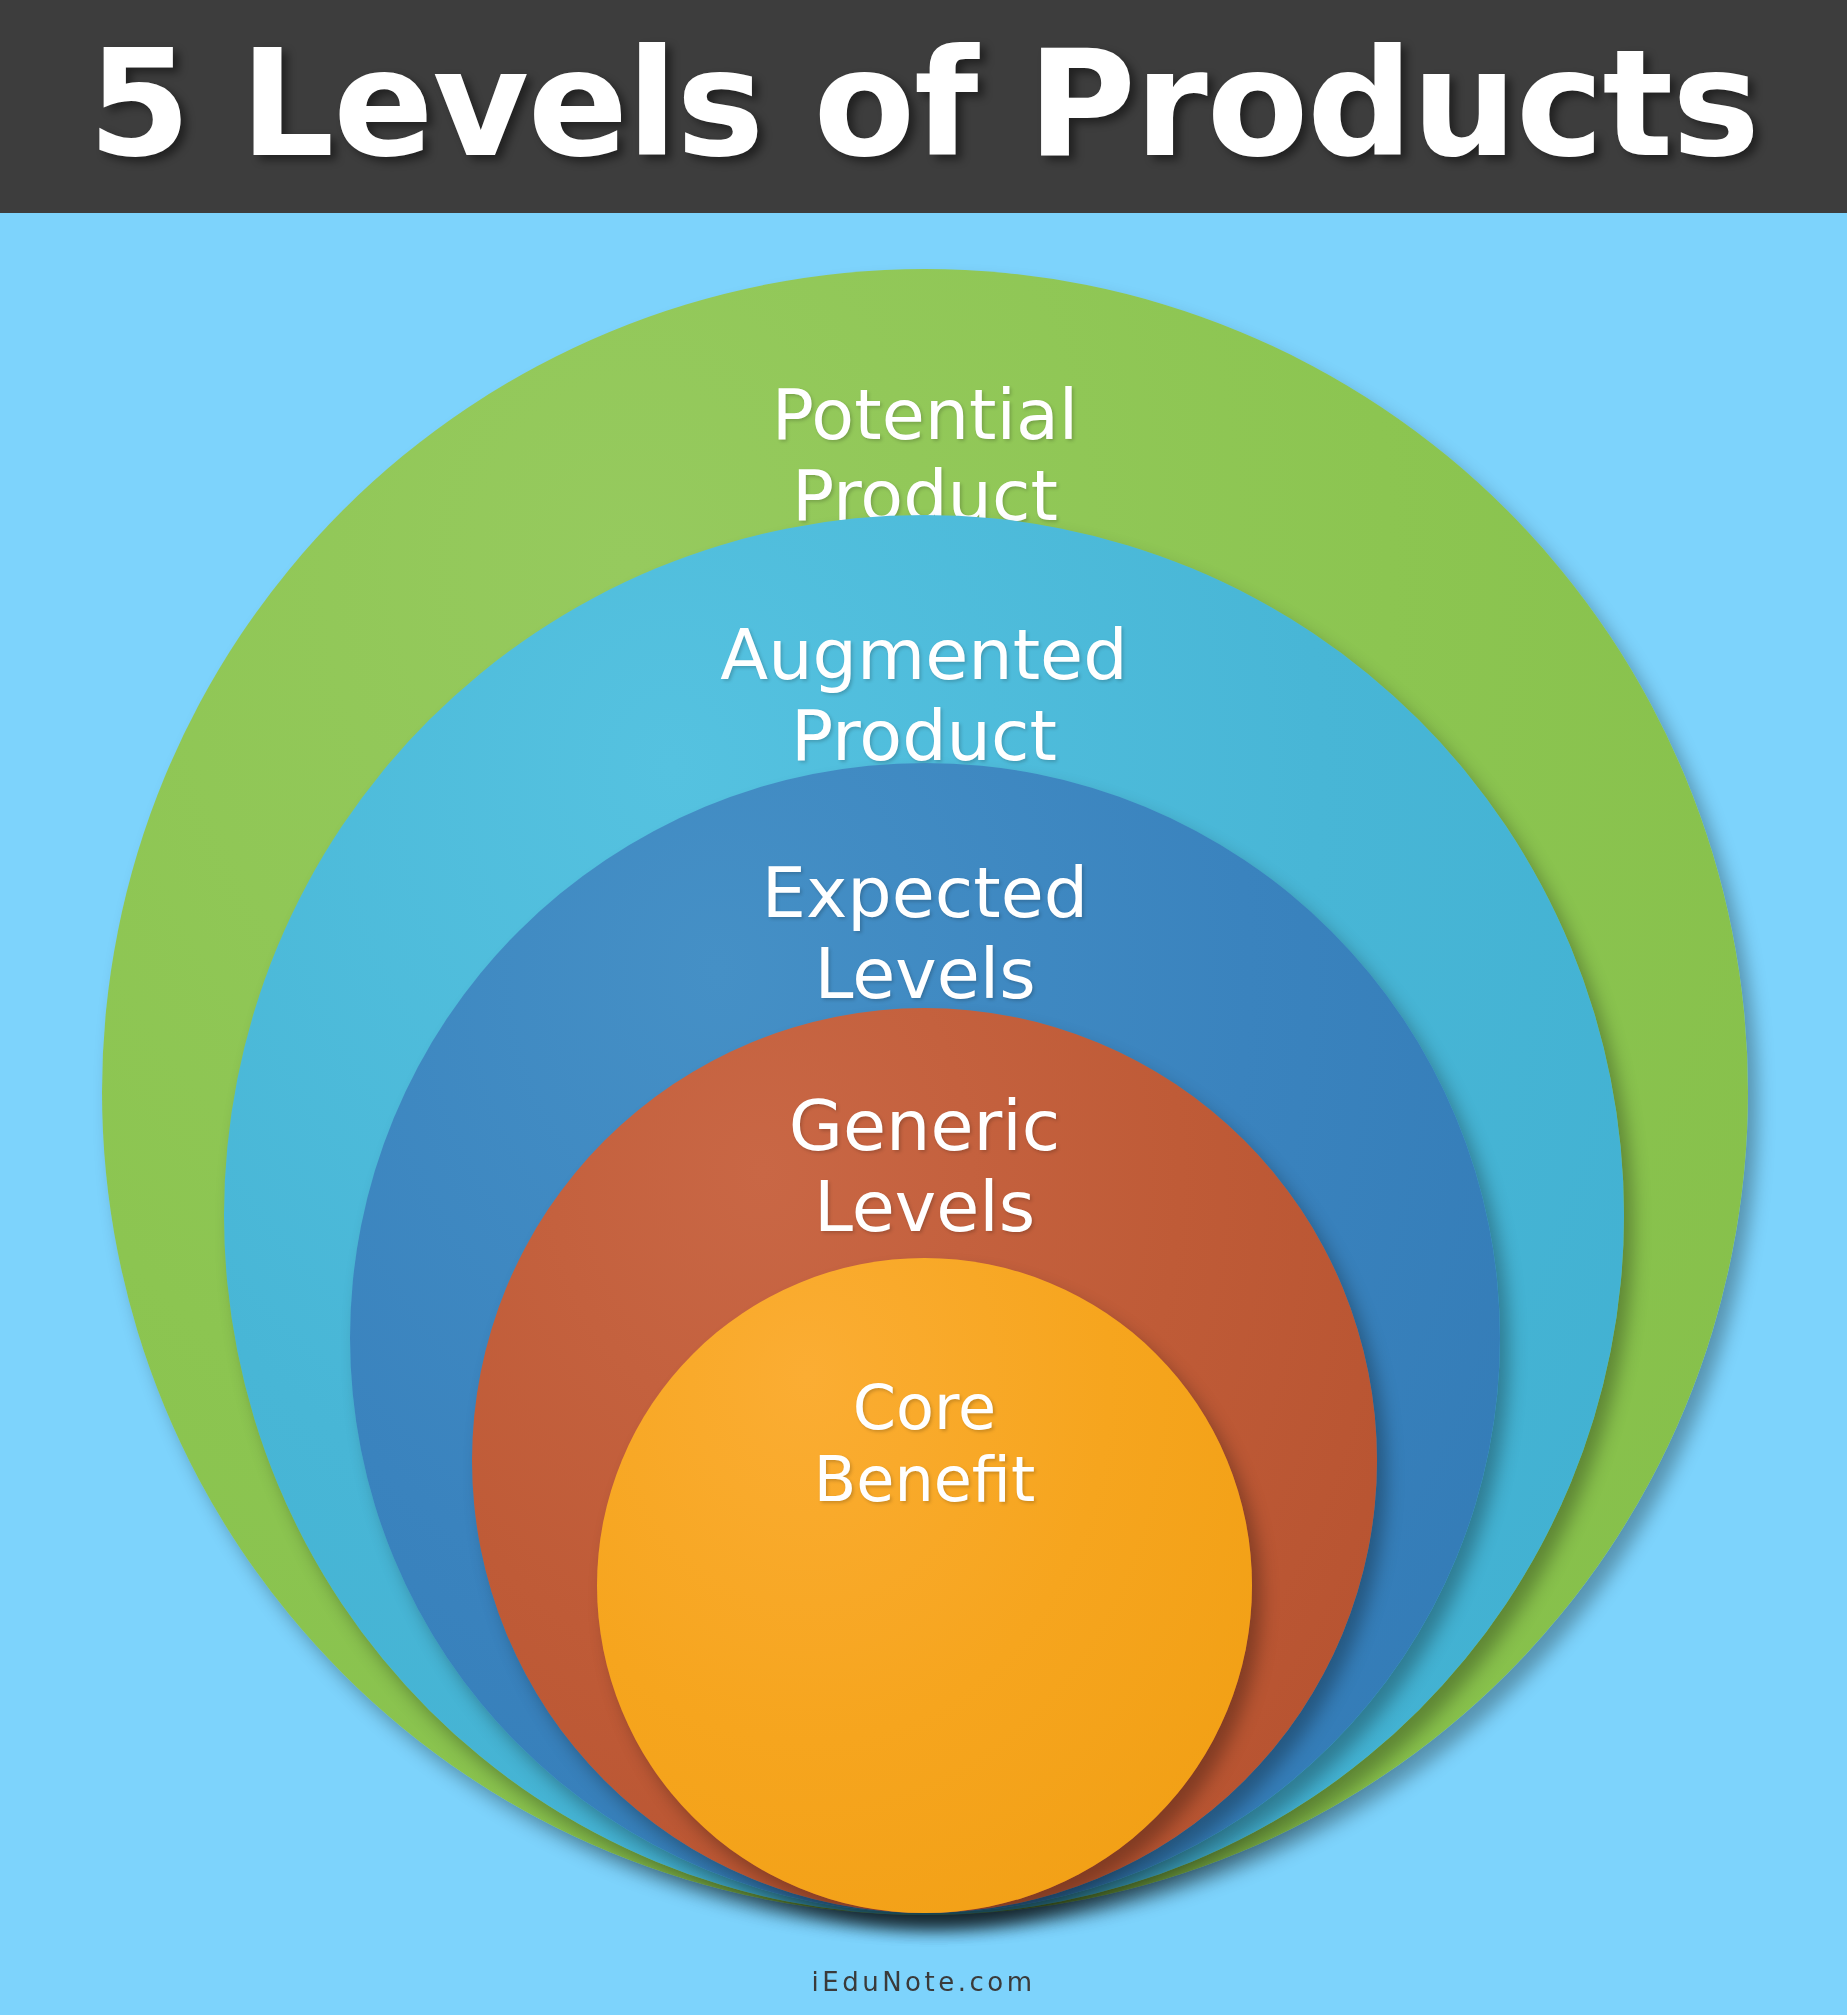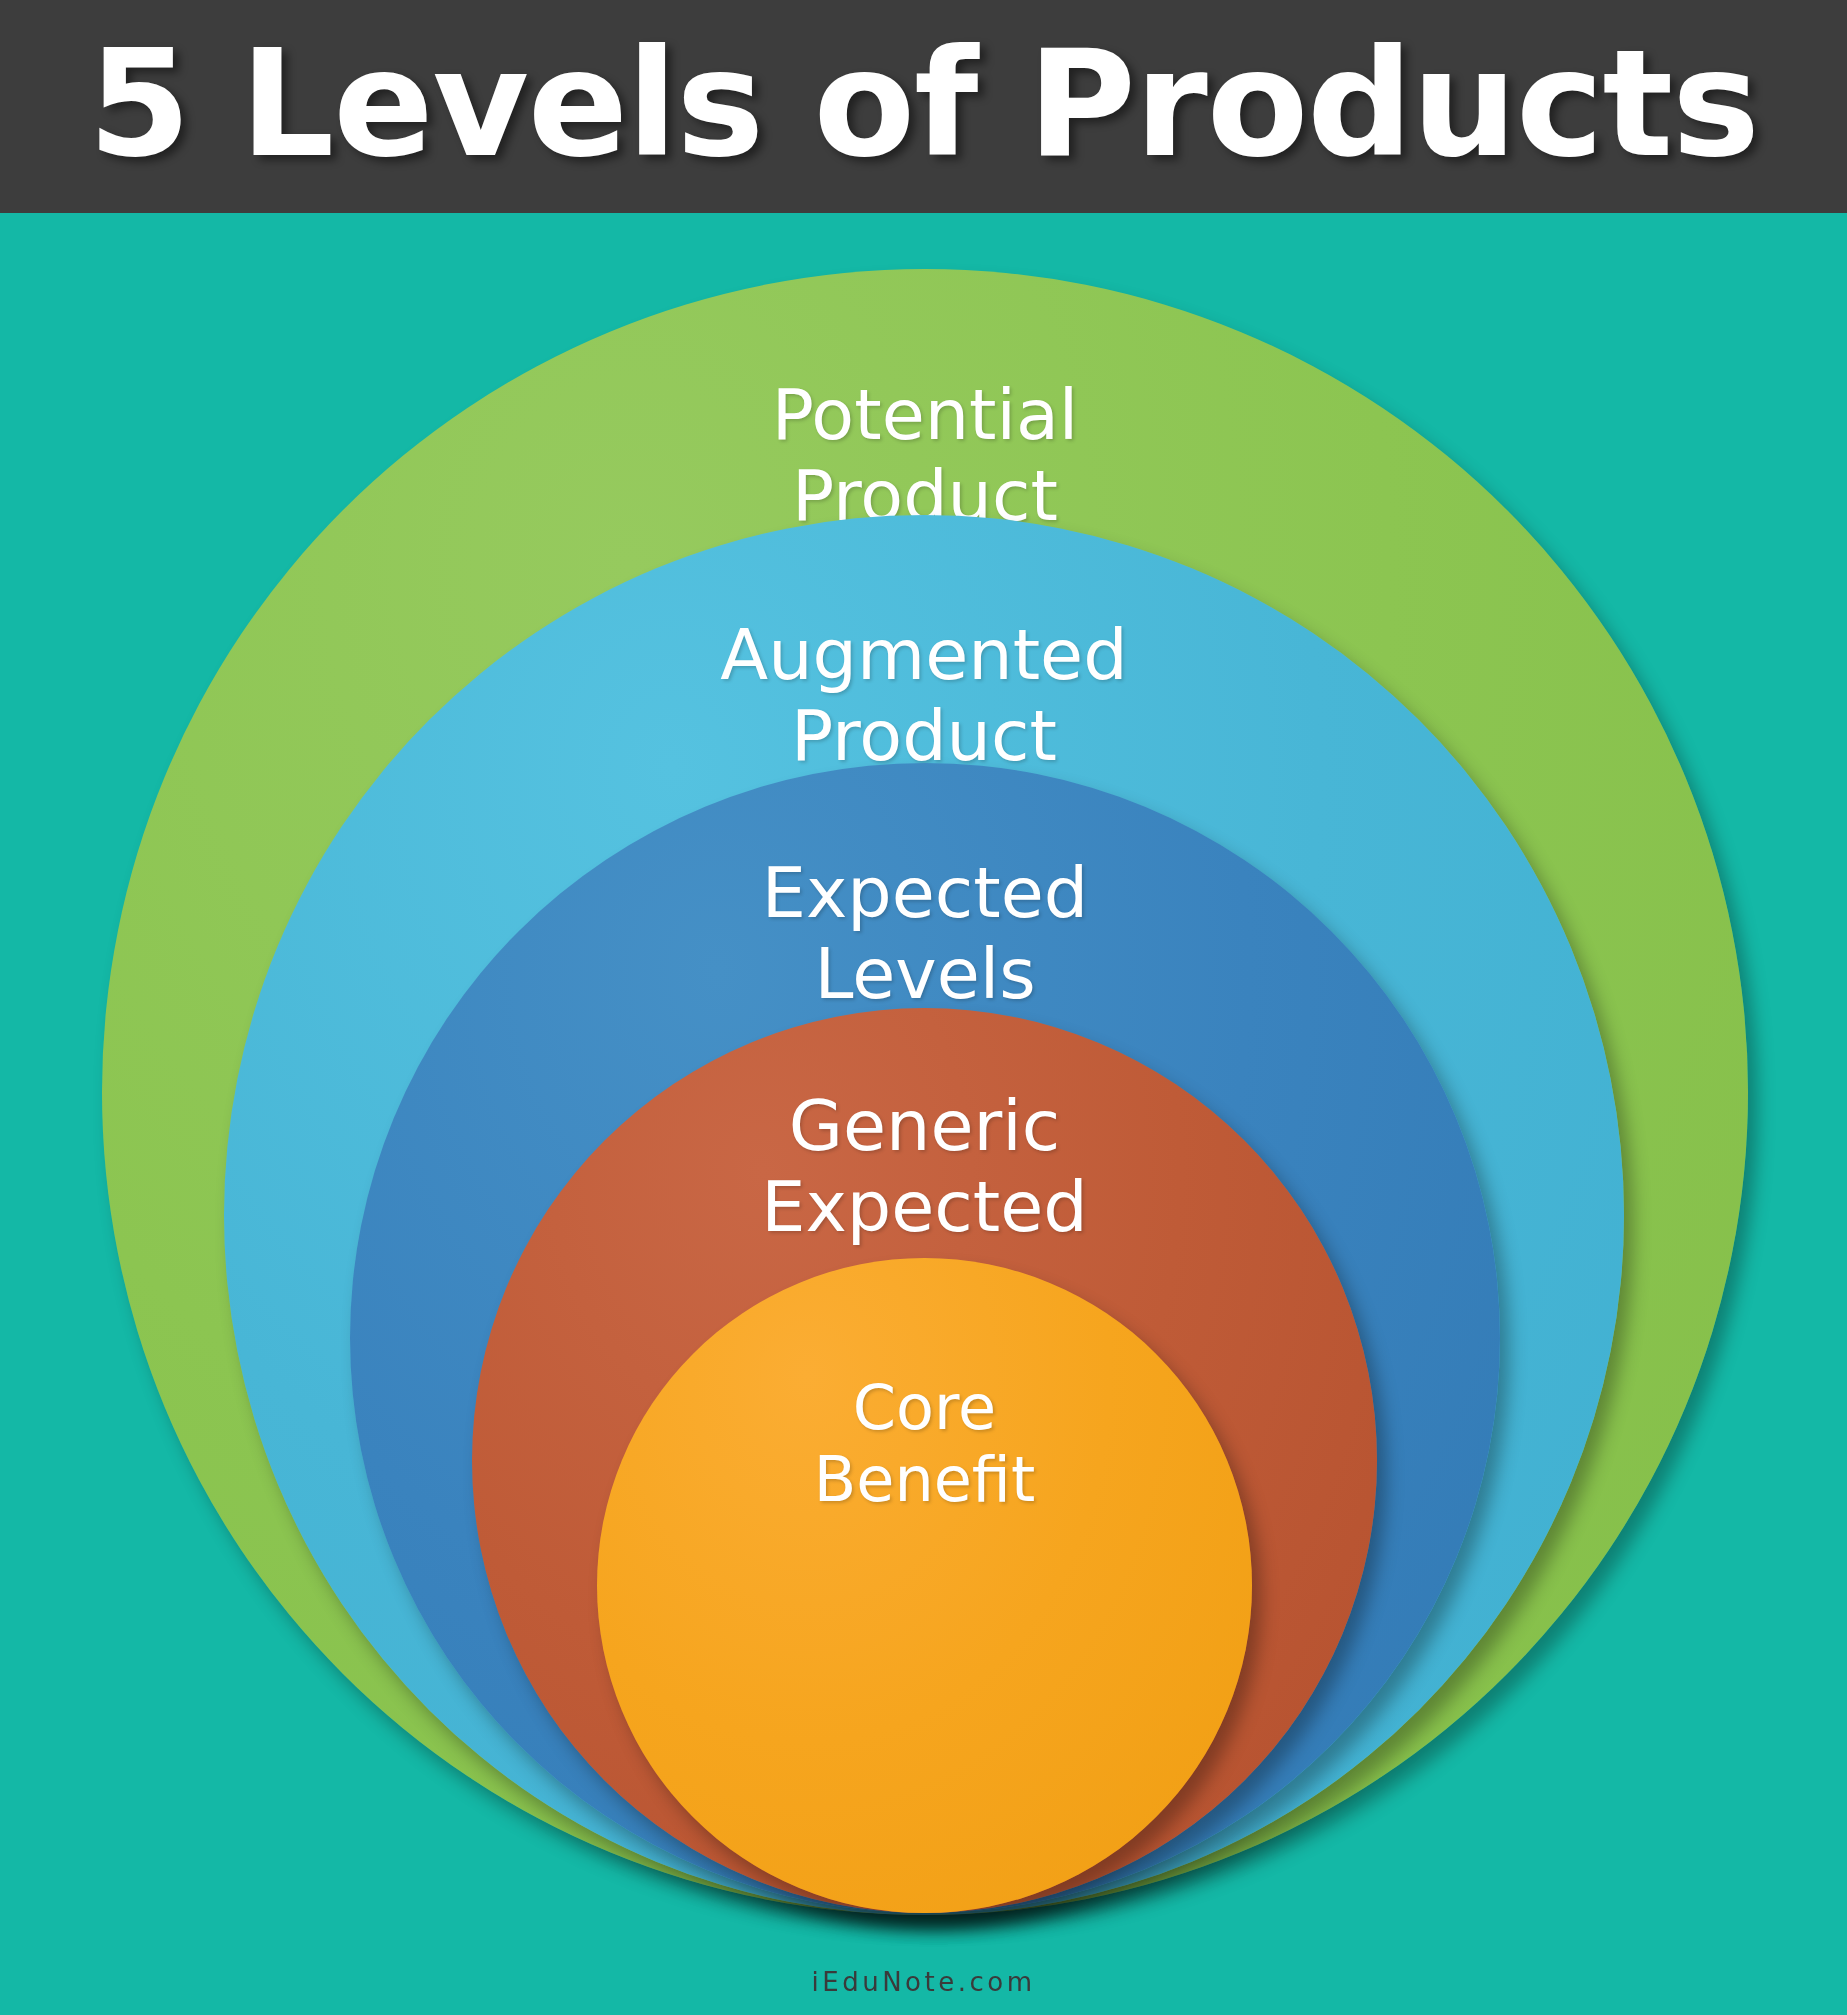--- a/index.html
+++ b/index.html
@@ -6,21 +6,21 @@
   * { margin:0; padding:0; box-sizing:border-box; }
   html, body {
     width:1847px; height:2015px;
     background:#ffffff;
     font-family:"DejaVu Sans", sans-serif;
     overflow:hidden;
   }
   #page {
     position:relative;
     width:1847px; height:2015px;
-    background:#14b8a6;
+    background:#7dd3fc;
   }
 
   
   #header {
     position:absolute;
     left:0; top:0;
     width:1847px; height:213px;
     background:#3D3D3D;
     display:flex;
     align-items:center;
@@ -165,21 +165,21 @@
 Product</div>
     </div>
 
     <div class="ring" id="ring-expected">
       <div class="ring-label">Expected
 Levels</div>
     </div>
 
     <div class="ring" id="ring-generic">
       <div class="ring-label">Generic
-Expected</div>
+Levels</div>
     </div>
 
     <div class="ring" id="ring-core">
       <div class="ring-label">Core
 Benefit</div>
     </div>
 
   </div>
 
   <div id="footer">

